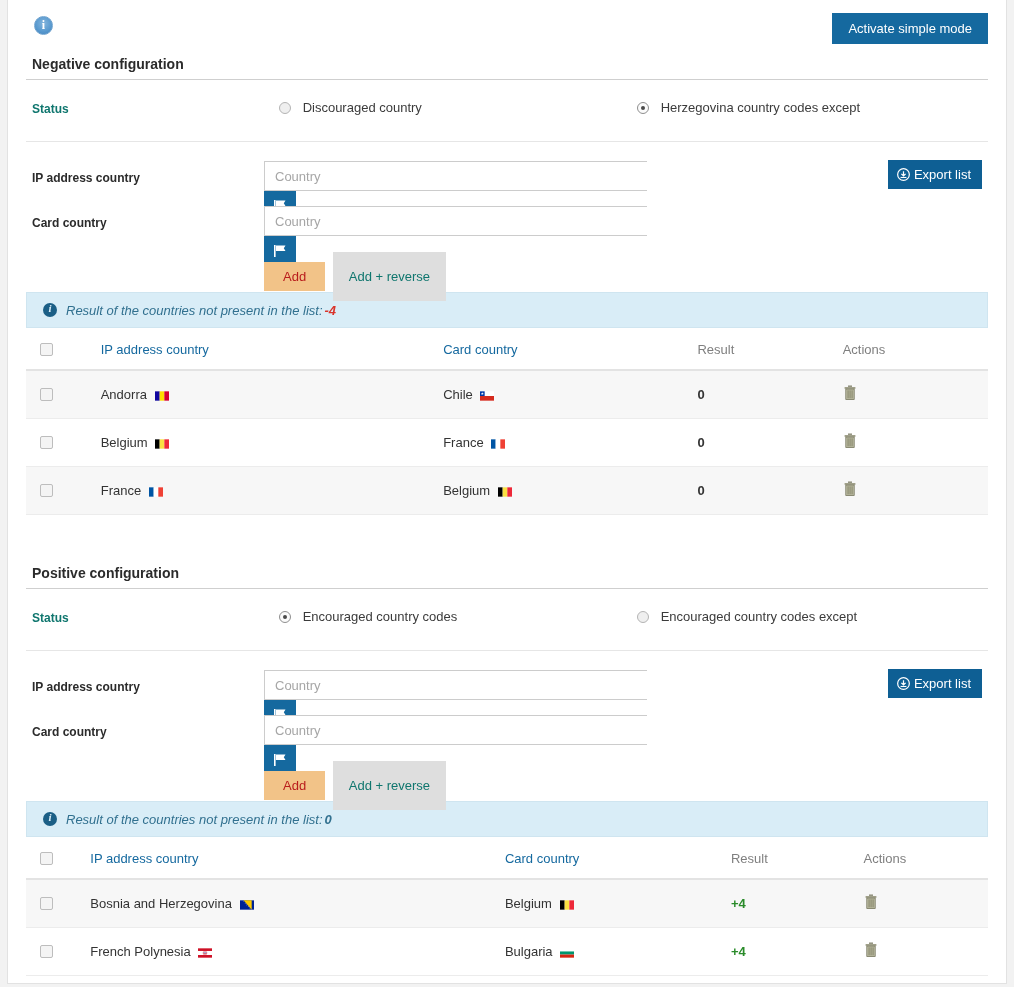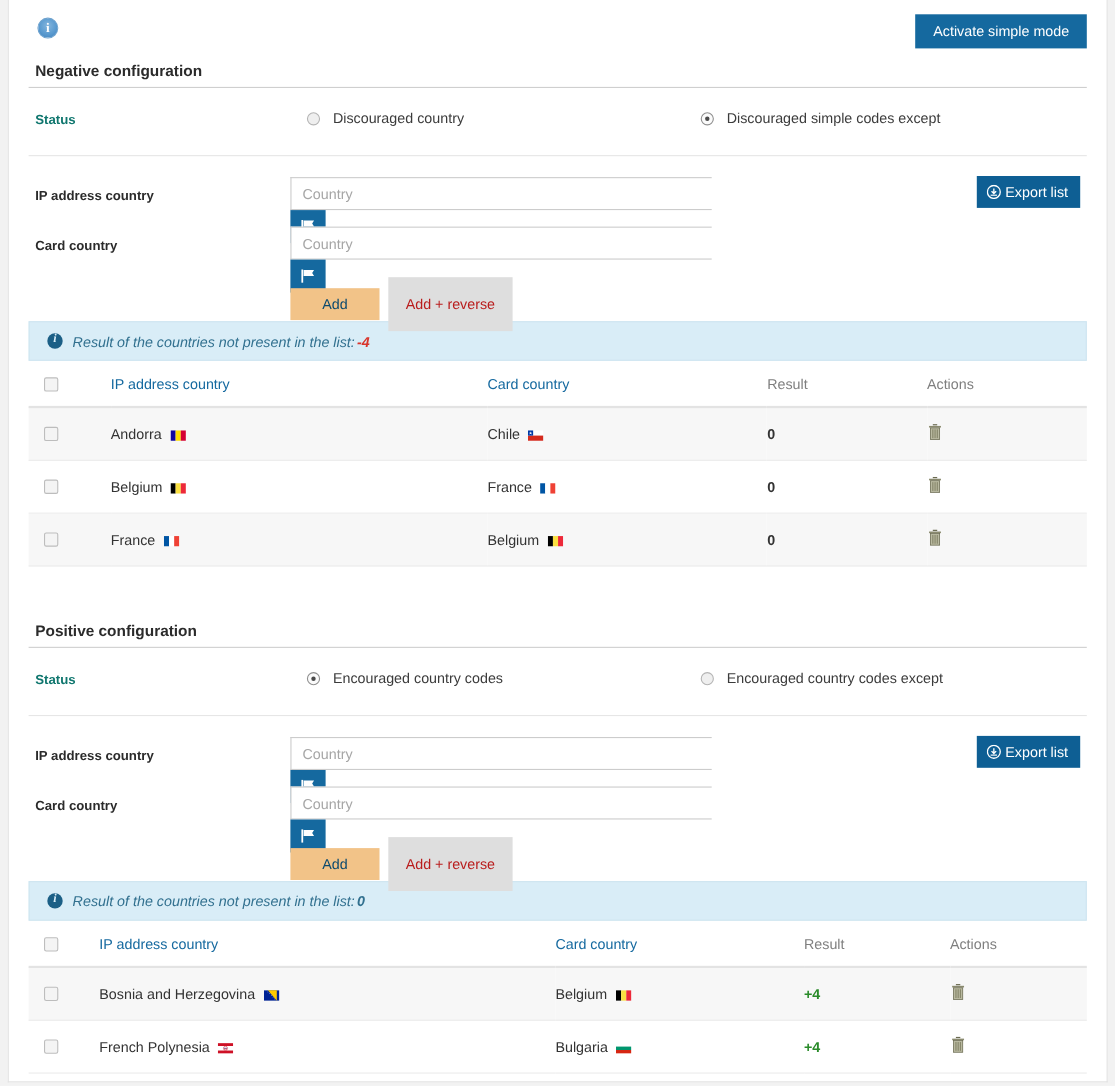--- a/index.html
+++ b/index.html
@@ -107,27 +107,27 @@
     position: absolute; right: 6px; top: 2px;
     background: #0e5f94; color: #fff; border: none;
     padding: 8px 11px 8px 9px; font-size: 13px; line-height: 1;
     font-family: "Liberation Sans", sans-serif; cursor: pointer;
     white-space: nowrap;
   }
   .btn-export svg { vertical-align: -2px; margin-right: 4px; }
 
   .addbtns { position: relative; padding-left: 238px; height: 44px; padding-top: 4px; }
   .btn-add {
-    background: #f2c388; color: #0c4a6e; border: none;
-    padding: 8px 29px; font-size: 13px; line-height: 1;
+    background: #f2c388; color: #b91c1c; border: none;
+    padding: 8px 19px; font-size: 13px; line-height: 1;
     font-family: "Liberation Sans", sans-serif; cursor: pointer;
     margin-right: 4px;
   }
   .btn-add-rev {
-    background: #dedede; color: #b91c1c; border: none;
+    background: #dedede; color: #0f766e; border: none;
     padding: 18px 16px; font-size: 13px; line-height: 1;
     font-family: "Liberation Sans", sans-serif; cursor: default;
   }
 
   
   .alert {
     margin: 0 18px; height: 36px;
     background: #d9edf7; border: 1px solid #cfe5f0;
     font-size: 13px; color: #31708f;
     display: flex; align-items: center; padding-left: 16px; font-style: italic;
@@ -196,21 +196,21 @@
   <div class="section-title">Negative configuration</div>
 
   <div class="status-row">
     <span class="status-label">Status</span>
     <label class="radio-opt p1">
       <span class="rdo"></span>
       <span>Discouraged country</span>
     </label>
     <label class="radio-opt p2 on">
       <span class="rdo"></span>
-      <span>Discouraged simple codes except</span>
+      <span>Herzegovina country codes except</span>
     </label>
   </div>
 
   <div class="form-area">
     <div class="frow">
       <span class="flabel">IP address country</span>
       <span class="inputgrp">
         <input type="text" placeholder="Country" style="">
         <span class="flag-btn">
           <svg width="14" height="14" viewBox="0 0 14 14">

